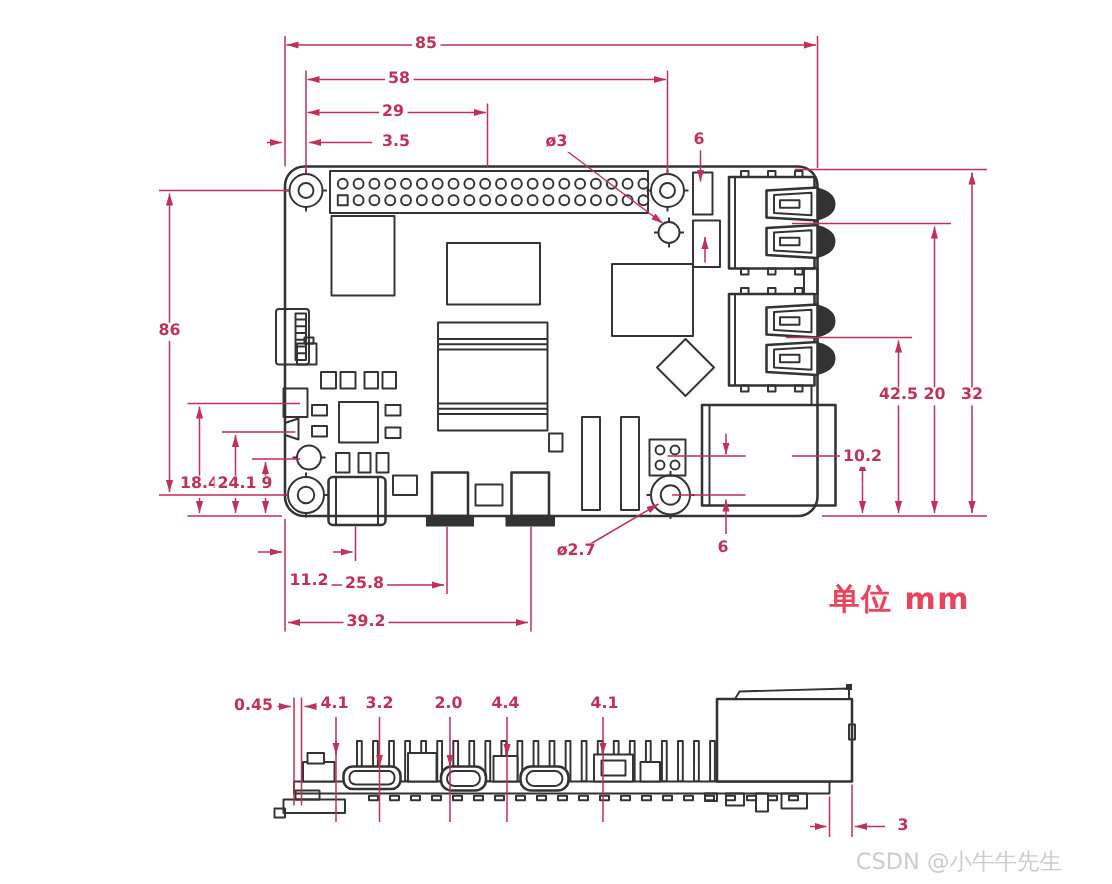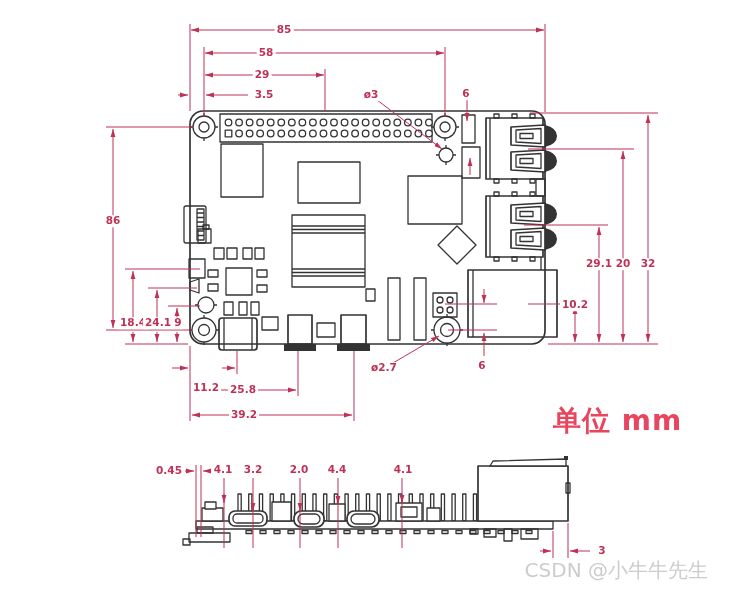--- a/index.html
+++ b/index.html
@@ -10,23 +10,23 @@
     overflow:hidden;font-family:"DejaVu Sans",sans-serif;border-radius:15px;}
   svg{position:absolute;left:0;top:0;}
   .k{stroke:var(--line);fill:none;stroke-width:1.3;stroke-linejoin:round;}
   .kw{stroke:var(--line);fill:#ffffff;stroke-width:1.3;stroke-linejoin:round;}
   .kthick{stroke-width:1.7;}
   .kfill{fill:var(--line);stroke:none;}
   .r{stroke:var(--dim);fill:none;stroke-width:1;}
   .mk{fill:var(--dim);}
   .dim{position:absolute;transform:translate(-50%,-50%);font-size:10.5px;font-weight:bold;
     color:var(--dim);background:var(--bg);padding:0 2px;line-height:1.1;white-space:nowrap;}
-  .unit{position:absolute;left:553px;top:386px;font-size:28px;font-weight:600;
-    color:var(--accent);letter-spacing:1px;margin-top:16px;}
-  .wm{position:absolute;right:4px;bottom:5px;font-size:20px;color:var(--wm);margin-left:21px;}
+  .unit{position:absolute;left:553px;top:386px;font-size:20px;font-weight:600;
+    color:var(--accent);letter-spacing:1px;}
+  .wm{position:absolute;right:4px;bottom:5px;font-size:15px;color:var(--wm);margin-left:21px;}
 </style>
 </head>
 <body>
 
 <div class="canvas">
 
 <svg width="741" height="589" viewBox="0 0 741 589">
   <defs>
     <marker id="ar" orient="auto" markerUnits="userSpaceOnUse" markerWidth="9" markerHeight="7" refX="8" refY="3">
       <path class="mk" d="M0,0.6 L8,3 L0,5.4 Z"></path>
@@ -370,21 +370,21 @@
 <span class="dim" style="left:262px;top:75px">29</span>
 <span class="dim" style="left:264px;top:95px">3.5</span>
 <span class="dim" style="left:371px;top:95px">ø3</span>
 <span class="dim" style="left:466px;top:94px">6</span>
 
 <span class="dim" style="left:113px;top:221px">86</span>
 <span class="dim" style="left:133px;top:323px">18.4</span>
 <span class="dim" style="left:158px;top:323px">24.1</span>
 <span class="dim" style="left:178px;top:323px">9</span>
 
-<span class="dim" style="left:599px;top:264px">29.1</span>
+<span class="dim" style="left:599px;top:264px">42.5</span>
 <span class="dim" style="left:623px;top:264px">20</span>
 <span class="dim" style="left:648px;top:264px">32</span>
 <span class="dim" style="left:575px;top:305px">10.2</span>
 
 <span class="dim" style="left:206px;top:388px">11.2</span>
 <span class="dim" style="left:243px;top:390px">25.8</span>
 <span class="dim" style="left:244px;top:415px">39.2</span>
 <span class="dim" style="left:384px;top:368px">ø2.7</span>
 <span class="dim" style="left:482px;top:366px">6</span>
 

